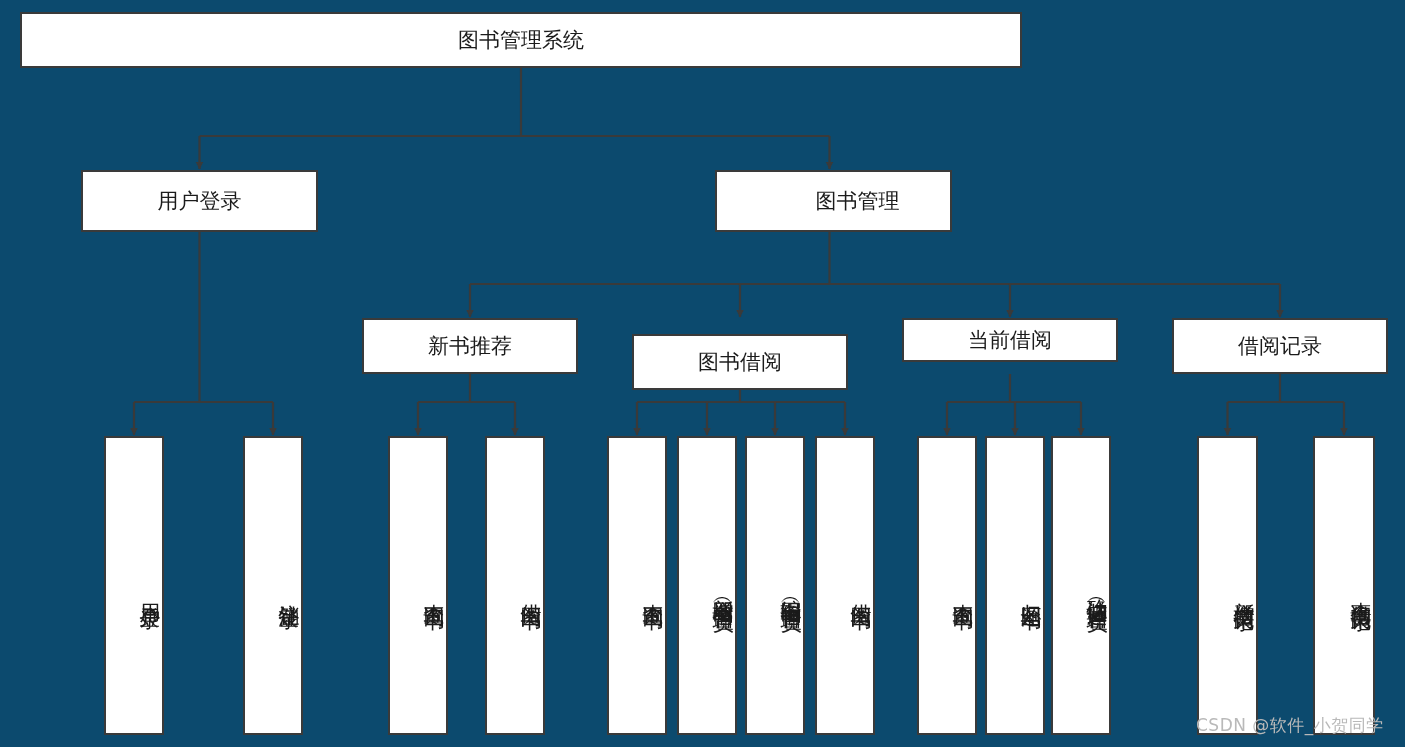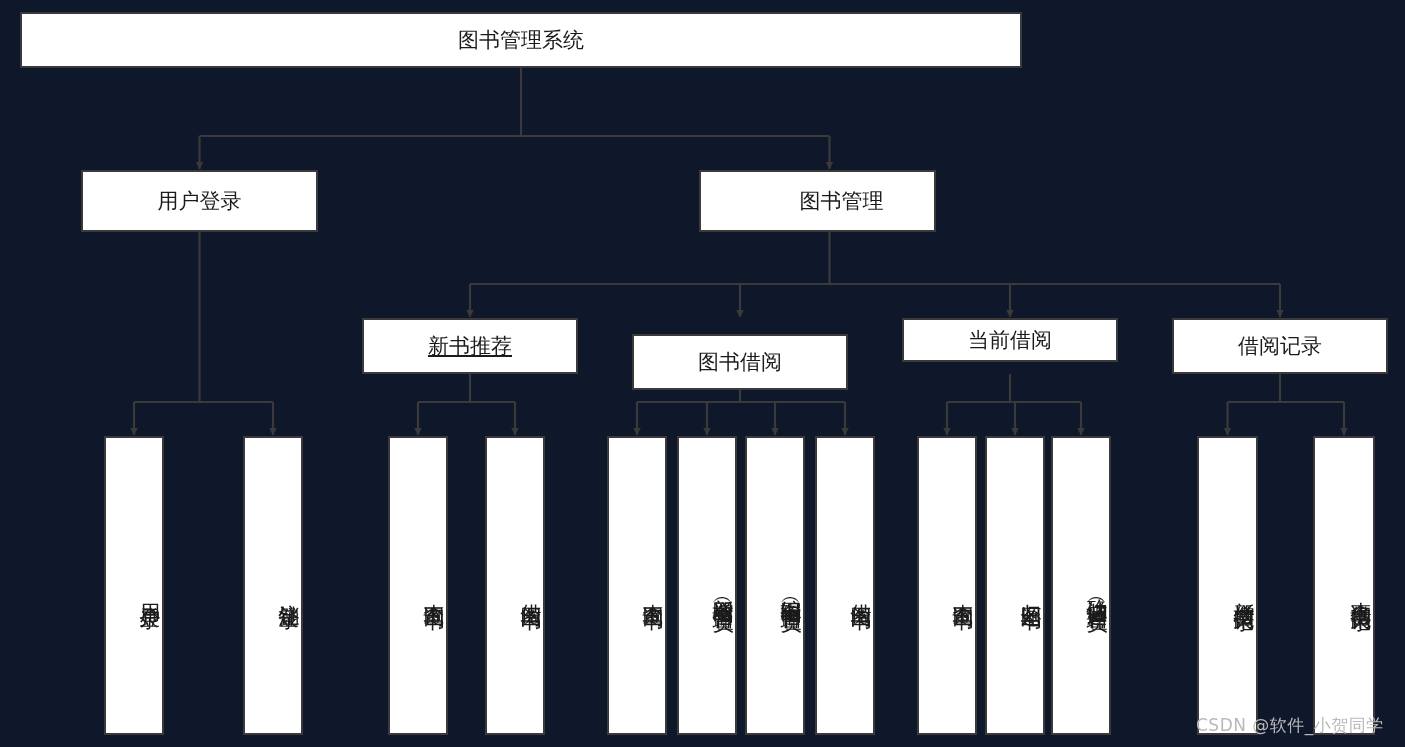--- a/index.html
+++ b/index.html
@@ -7,21 +7,21 @@
     padding: 0;
     background: #ffffff;
   }
   body {
     font-family: "DejaVu Sans", "Liberation Sans", sans-serif;
   }
   #canvas {
     position: relative;
     width: 1405px;
     height: 747px;
-    background: #0f172a;
+    background: #0c4a6e;
     overflow: hidden;
   }
   svg#wires {
     position: absolute;
     left: 0;
     top: 0;
     width: 1405px;
     height: 747px;
     pointer-events: none;
   }
@@ -114,24 +114,24 @@
       </g>
   </svg>
 
   <div id="nodes-layer">
       <div class="node node-root" style="left: 20px; top: 12px; width: 1002px; height: 56px;">
         <span>图书管理系统</span>
       </div>
       <div class="node node-h" style="left: 81px; top: 170px; width: 237px; height: 62px;">
         <span>用户登录</span>
       </div>
-      <div class="node node-h" style="left: 699px; top: 170px; width: 237px; height: 62px; padding-left: 48px;">
+      <div class="node node-h" style="left: 715px; top: 170px; width: 237px; height: 62px; padding-left: 48px;">
         <span>图书管理</span>
       </div>
-      <div class="node node-h" style="left: 362px; top: 318px; width: 216px; height: 56px; text-decoration: underline;">
+      <div class="node node-h" style="left: 362px; top: 318px; width: 216px; height: 56px;">
         <span>新书推荐</span>
       </div>
       <div class="node node-h" style="left: 632px; top: 334px; width: 216px; height: 56px;">
         <span>图书借阅</span>
       </div>
       <div class="node node-h" style="left: 902px; top: 318px; width: 216px; height: 44px;">
         <span>当前借阅</span>
       </div>
       <div class="node node-h" style="left: 1172px; top: 318px; width: 216px; height: 56px; text-align: center;">
         <span>借阅记录</span>

